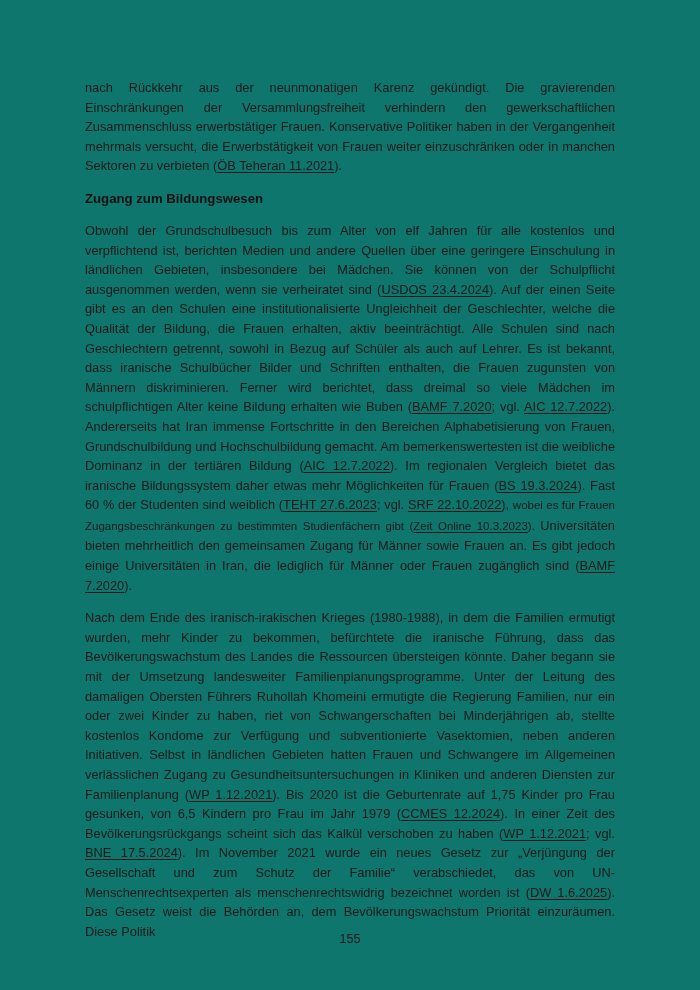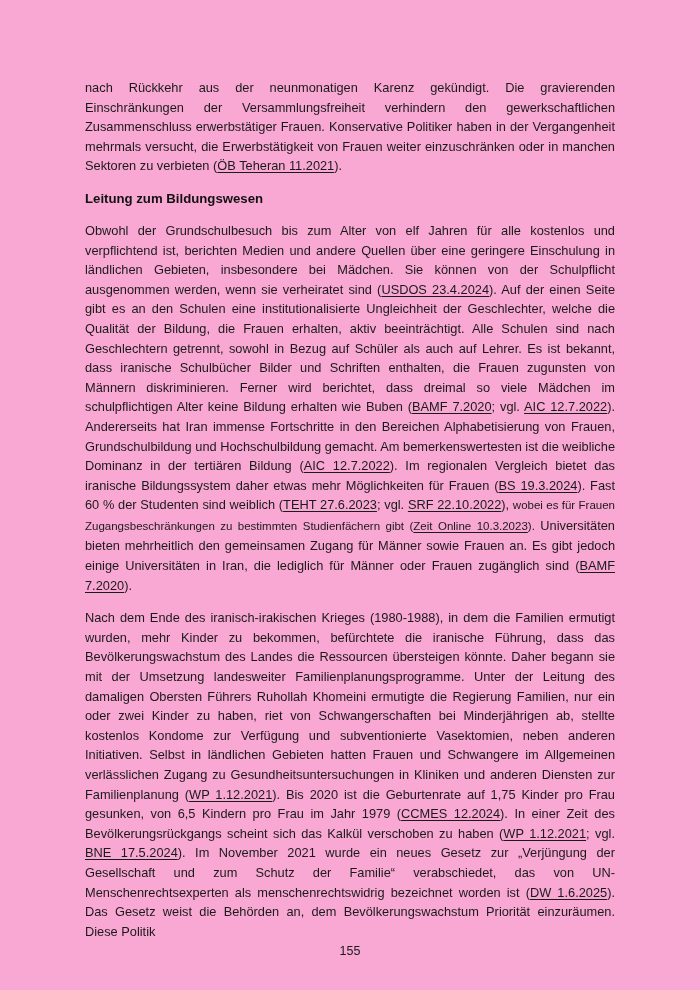--- a/index.html
+++ b/index.html
@@ -12,21 +12,21 @@
     height: 990px;
     font-family: "Liberation Sans", "DejaVu Sans", sans-serif;
     color: #1a1a1a;
     overflow: hidden;
   }
   .page {
     position: relative;
     width: 700px;
     height: 990px;
     box-sizing: border-box;
-    background: #f9a8d4;
+    background: #0f766e;
     padding: 78px 85px 0 85px;
   }
   .content {
     width: 530px;
   }
   p.para {
     font-size: 12.8px;
     line-height: 19.6px;
     text-align: justify;
     margin: 0 0 13px 0;
@@ -44,37 +44,37 @@
     color: inherit;
     text-decoration: underline;
     text-underline-offset: 2px;
     cursor: pointer;
   }
   .small {
     font-size: 11.5px;
   }
   .page-number {
     position: absolute;
-    bottom: 32px;
+    bottom: 44px;
     left: 0;
     width: 700px;
     text-align: center;
     font-size: 12.5px;
     color: #1a1a1a;
   }
 </style>
 </head>
 <body>
 
 <div class="page">
   <main class="content">
 
     <p class="para"><span>nach Rückkehr aus der neunmonatigen Karenz gekündigt. Die gravierenden Einschränkungen der Versammlungsfreiheit verhindern den gewerkschaftlichen Zusammenschluss erwerbstätiger Frauen. Konservative Politiker haben in der Vergangenheit mehrmals versucht, die Erwerbstätigkeit von Frauen weiter einzuschränken oder in manchen Sektoren zu verbieten (</span><a class="citation-link">ÖB Teheran 11.2021</a><span>).</span></p>
 
-    <h2 class="heading">Leitung zum Bildungswesen</h2>
+    <h2 class="heading">Zugang zum Bildungswesen</h2>
 
     <p class="para"><span>Obwohl der Grundschulbesuch bis zum Alter von elf Jahren für alle kostenlos und verpflichtend ist, berichten Medien und andere Quellen über eine geringere Einschulung in ländlichen Gebieten, insbesondere bei Mädchen. Sie können von der Schulpflicht ausgenommen werden, wenn sie verheiratet sind (</span><a class="citation-link">USDOS 23.4.2024</a><span>). Auf der einen Seite gibt es an den Schulen eine institutionalisierte Ungleichheit der Geschlechter, welche die Qualität der Bildung, die Frauen erhalten, aktiv beeinträchtigt. Alle Schulen sind nach Geschlechtern getrennt, sowohl in Bezug auf Schüler als auch auf Lehrer. Es ist bekannt, dass iranische Schulbücher Bilder und Schriften enthalten, die Frauen zugunsten von Männern diskriminieren. Ferner wird berichtet, dass dreimal so viele Mädchen im schulpflichtigen Alter keine Bildung erhalten wie Buben (</span><a class="citation-link">BAMF 7.2020</a><span>; vgl. </span><a class="citation-link">AIC 12.7.2022</a><span>). Andererseits hat Iran immense Fortschritte in den Bereichen Alphabetisierung von Frauen, Grundschulbildung und Hochschulbildung gemacht. Am bemerkenswertesten ist die weibliche Dominanz in der tertiären Bildung (</span><a class="citation-link">AIC 12.7.2022</a><span>). Im regionalen Vergleich bietet das iranische Bildungssystem daher etwas mehr Möglichkeiten für Frauen (</span><a class="citation-link">BS 19.3.2024</a><span>). Fast 60 % der Studenten sind weiblich (</span><a class="citation-link">TEHT 27.6.2023</a><span>; vgl. </span><a class="citation-link">SRF 22.10.2022</a><span>), </span><span class="small">wobei es für Frauen Zugangsbeschränkungen zu bestimmten Studienfächern gibt (</span><a class="citation-link small">Zeit Online 10.3.2023</a><span class="small">). </span><span>Universitäten bieten mehrheitlich den gemeinsamen Zugang für Männer sowie Frauen an. Es gibt jedoch einige Universitäten in Iran, die lediglich für Männer oder Frauen zugänglich sind (</span><a class="citation-link">BAMF 7.2020</a><span>).</span></p>
 
 
     <p class="para"><span>Nach dem Ende des iranisch-irakischen Krieges (1980-1988), in dem die Familien ermutigt wurden, mehr Kinder zu bekommen, befürchtete die iranische Führung, dass das Bevölkerungswachstum des Landes die Ressourcen übersteigen könnte. Daher begann sie mit der Umsetzung landesweiter Familienplanungsprogramme. Unter der Leitung des damaligen Obersten Führers Ruhollah Khomeini ermutigte die Regierung Familien, nur ein oder zwei Kinder zu haben, riet von Schwangerschaften bei Minderjährigen ab, stellte kostenlos Kondome zur Verfügung und subventionierte Vasektomien, neben anderen Initiativen. Selbst in ländlichen Gebieten hatten Frauen und Schwangere im Allgemeinen verlässlichen Zugang zu Gesundheitsuntersuchungen in Kliniken und anderen Diensten zur Familienplanung (</span><a class="citation-link">WP 1.12.2021</a><span>). Bis 2020 ist die Geburtenrate auf 1,75 Kinder pro Frau gesunken, von 6,5 Kindern pro Frau im Jahr 1979 (</span><a class="citation-link">CCMES 12.2024</a><span>). In einer Zeit des Bevölkerungsrückgangs scheint sich das Kalkül verschoben zu haben (</span><a class="citation-link">WP 1.12.2021</a><span>; vgl. </span><a class="citation-link">BNE 17.5.2024</a><span>). Im November 2021 wurde ein neues Gesetz zur „Verjüngung der Gesellschaft und zum Schutz der Familie“ verabschiedet, das von UN-Menschenrechtsexperten als menschenrechtswidrig bezeichnet worden ist (</span><a class="citation-link">DW 1.6.2025</a><span>). Das Gesetz weist die Behörden an, dem Bevölkerungswachstum Priorität einzuräumen. Diese Politik</span></p>
 
   </main>
 
   <footer class="page-number">155</footer>
 </div>

